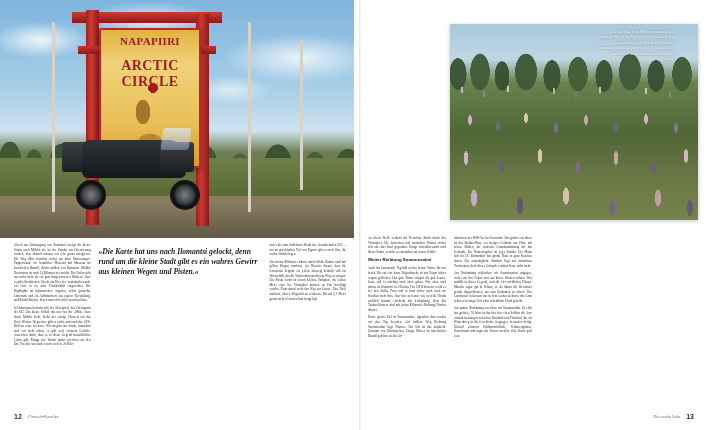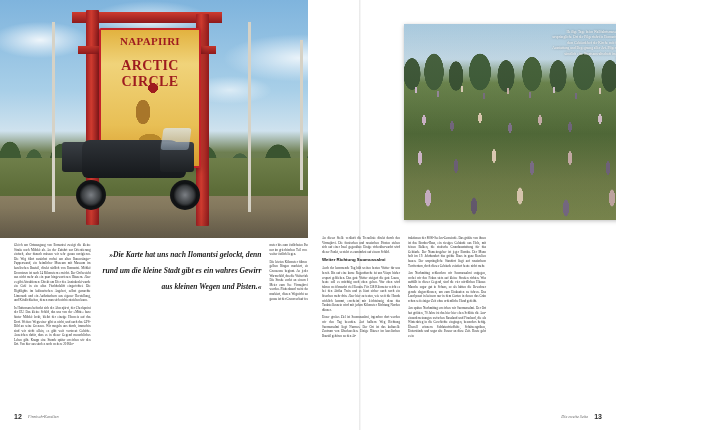--- a/index.html
+++ b/index.html
@@ -19,20 +19,21 @@
     height: 430px;
     background: #ffffff;
     display: flex;
   }
   .page {
     position: relative;
     width: 308px;
     height: 430px;
     background: #ffffff;
     overflow: hidden;
+    padding-left: 46px;
   }
   .gutter {
     position: absolute;
     left: 359px;
     top: 0;
     width: 2px;
     height: 430px;
     background: linear-gradient(to right, rgba(0,0,0,0.10), rgba(0,0,0,0.02));
     z-index: 30;
     pointer-events: none;
@@ -276,23 +277,23 @@
     font-size: 4.4px;
     line-height: 6px;
     color: #111;
     margin: 2px 0 3px 0;
   }
   .pullquote {
     font-family: "Liberation Serif", serif;
     font-style: italic;
     font-weight: bold;
     font-size: 7.6px;
-    line-height: 16px;
+    line-height: 10px;
     color: #1b1b1b;
-    text-align: right;
+    text-align: left;
     padding-top: 4px;
   }
   .pull-col {
     width: 166px;
   }
 
   
   .folio {
     position: absolute;
     bottom: 10px;

